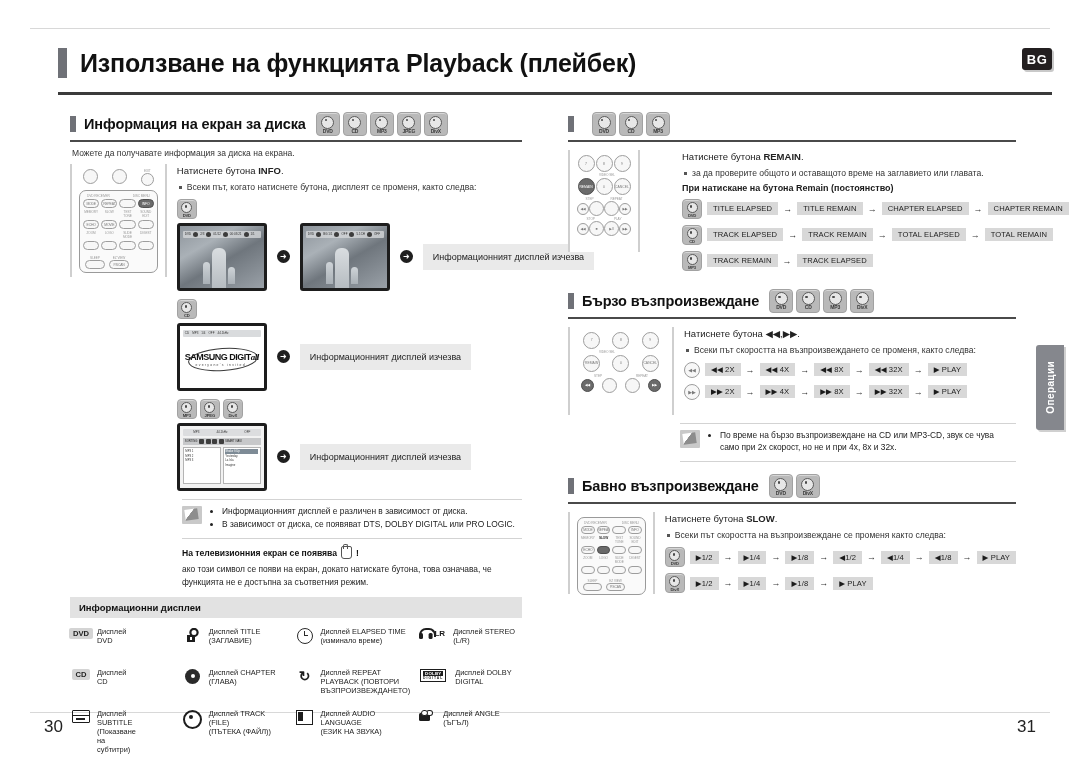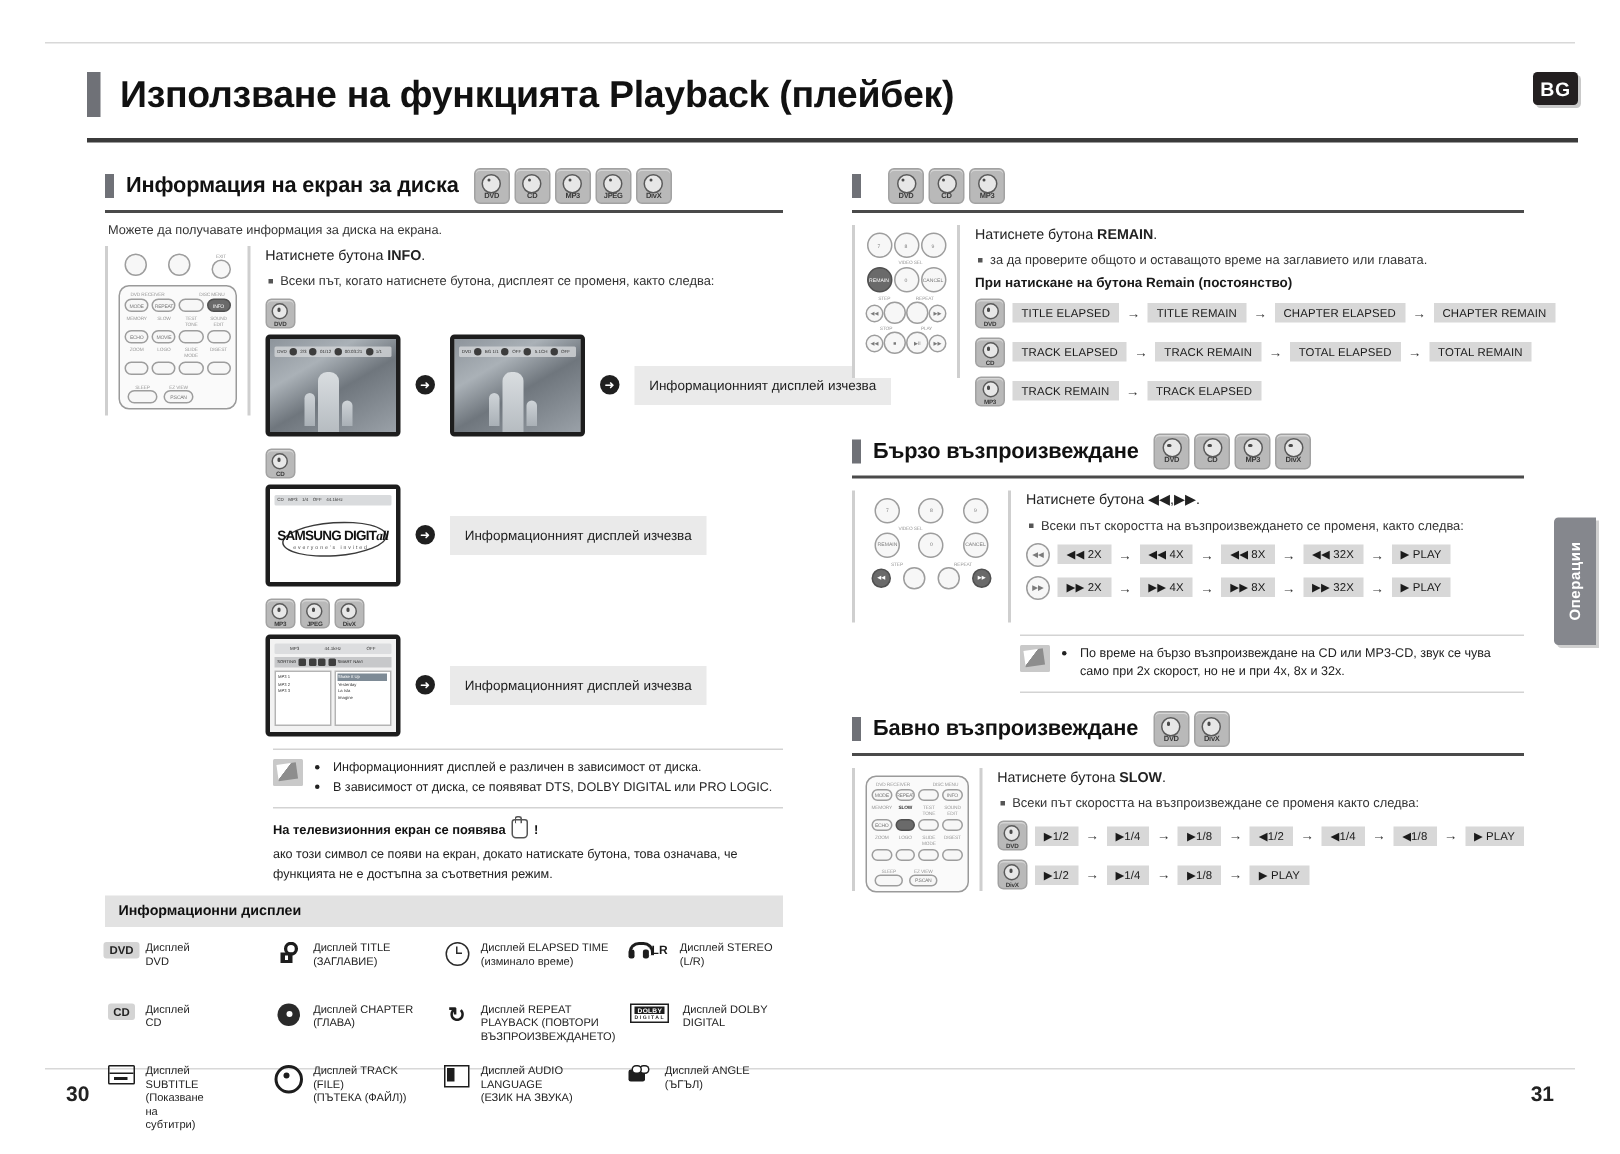--- a/index.html
+++ b/index.html
@@ -219,21 +219,21 @@
     position:absolute;right:16px;top:345px;width:28px;height:85px;background:#85878d;
     border-radius:3px 0 0 3px;box-shadow:2px 2px 0 #d0d0d0;
     display:flex;align-items:center;justify-content:center;
   }
   .sidetab span{
     writing-mode:vertical-rl;font-size:10px;color:#fff;font-weight:bold;letter-spacing:.4px;
     transform:rotate(180deg);
   }
 
   
-  .pgn{position:absolute;bottom:32px;font-size:14px;font-weight:bold;color:#222;}
+  .pgn{position:absolute;bottom:32px;font-size:17px;font-weight:normal;color:#222;}
   .pgn.l{left:44px;}
   .pgn.r{right:44px;}
 
   .flexrow{display:flex;gap:10px;align-items:flex-start;}
 </style>
 </head>
 <body>
 
 <div class="page">
 
@@ -629,21 +629,21 @@
           </div>
           <div style="display:flex;justify-content:space-around;align-items:center;">
             <div class="rcirc" style="width:10px;height:10px;">◀◀</div>
             <div class="rcirc" style="width:13px;height:13px;">■</div>
             <div class="rcirc" style="width:13px;height:13px;">▶II</div>
             <div class="rcirc" style="width:10px;height:10px;">▶▶</div>
           </div>
         </div>
       </div>
 
-      <div style="flex:1;">
+      <div style="flex:1;margin-left:32px;">
         <div class="instr">
           <span>Натиснете бутона </span><b>REMAIN</b><span>.</span>
         </div>
         <div class="bullet">за да проверите общото и оставащото време на заглавието или главата.</div>
         <div style="font-size:9px;font-weight:bold;margin-top:4px;">При натискане на бутона Remain (постоянство)</div>
 
         <div class="seqblock">
           <div class="seqrow">
             <div class="disc">
                 <div class="ring"></div>

